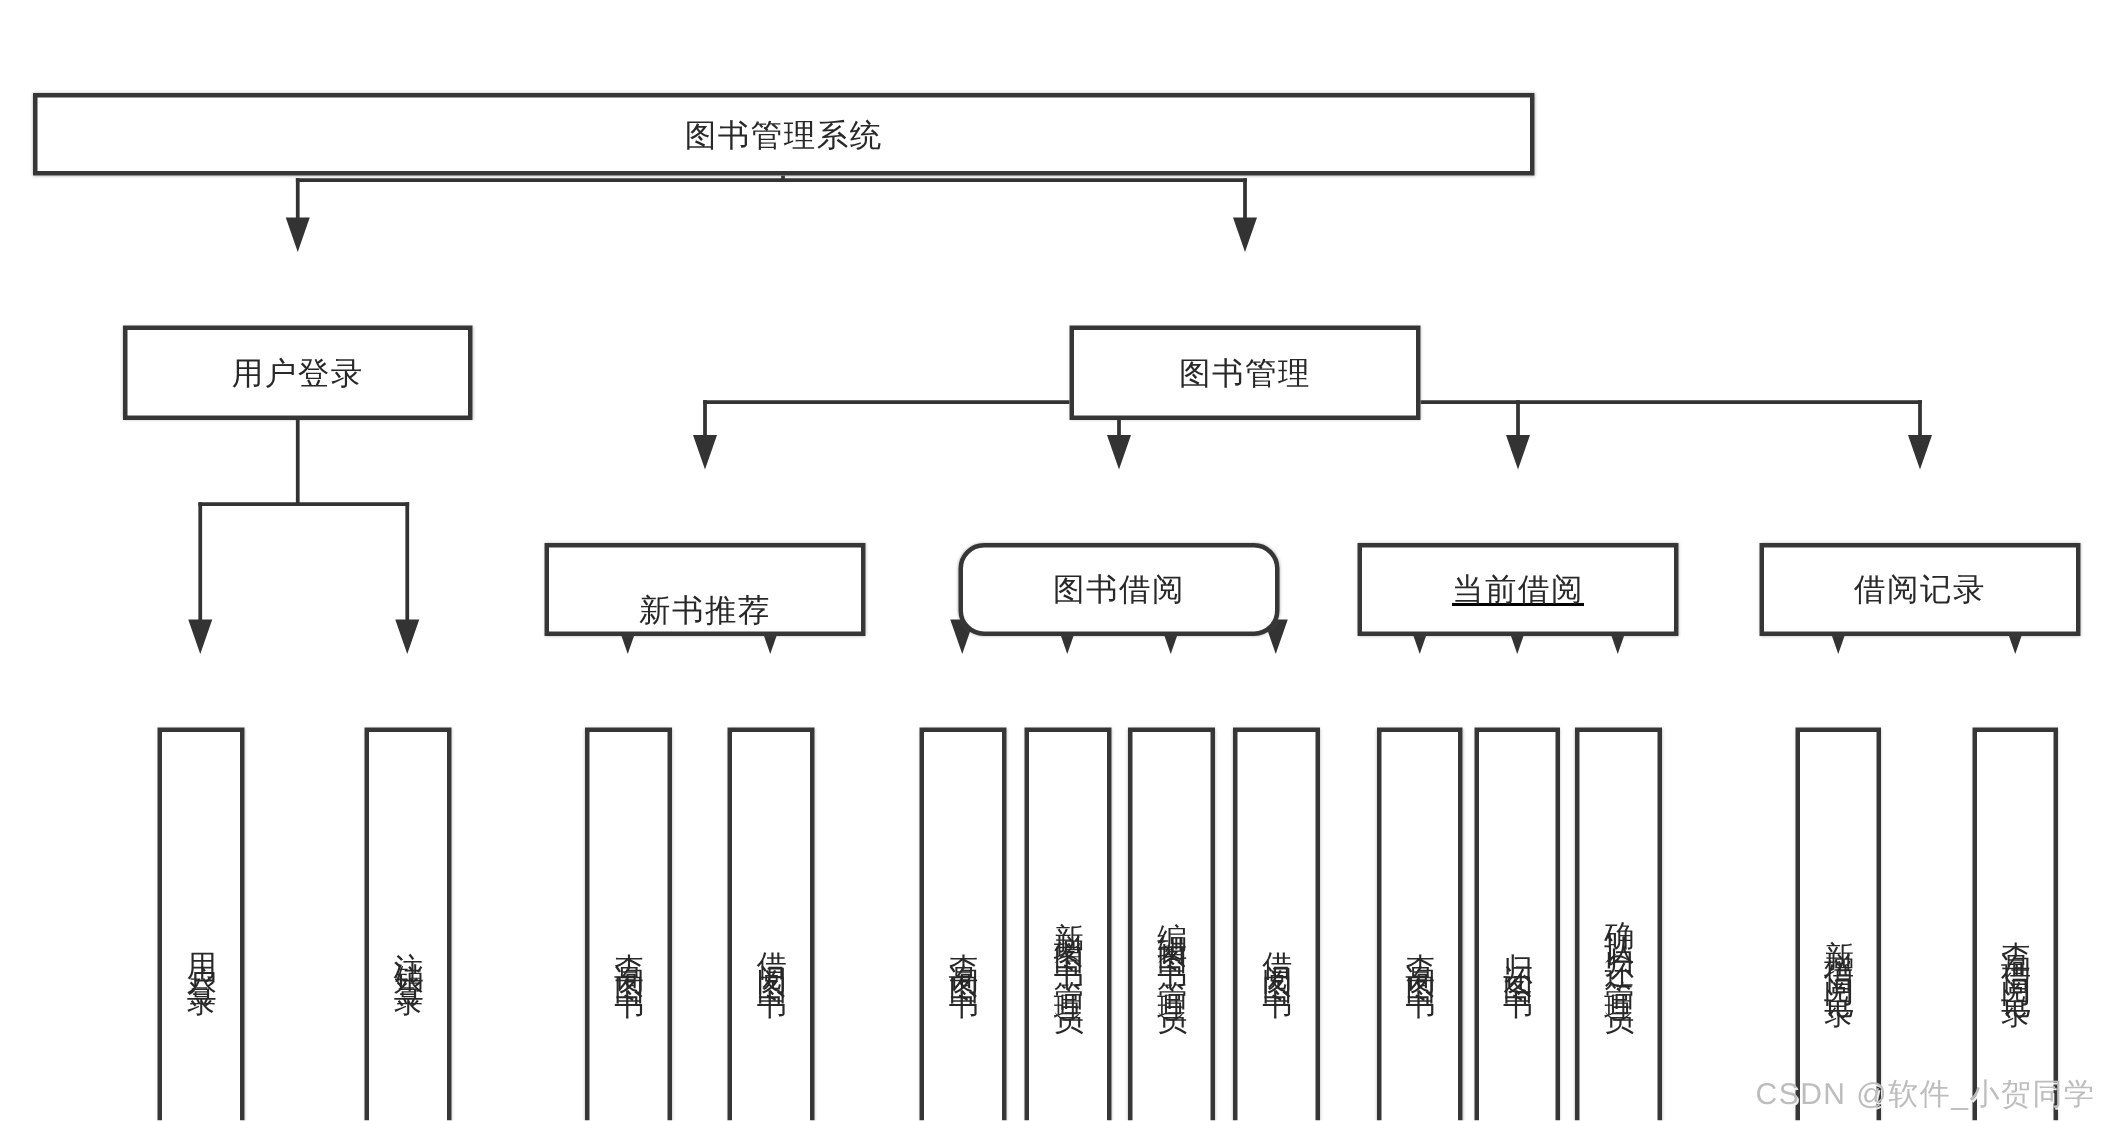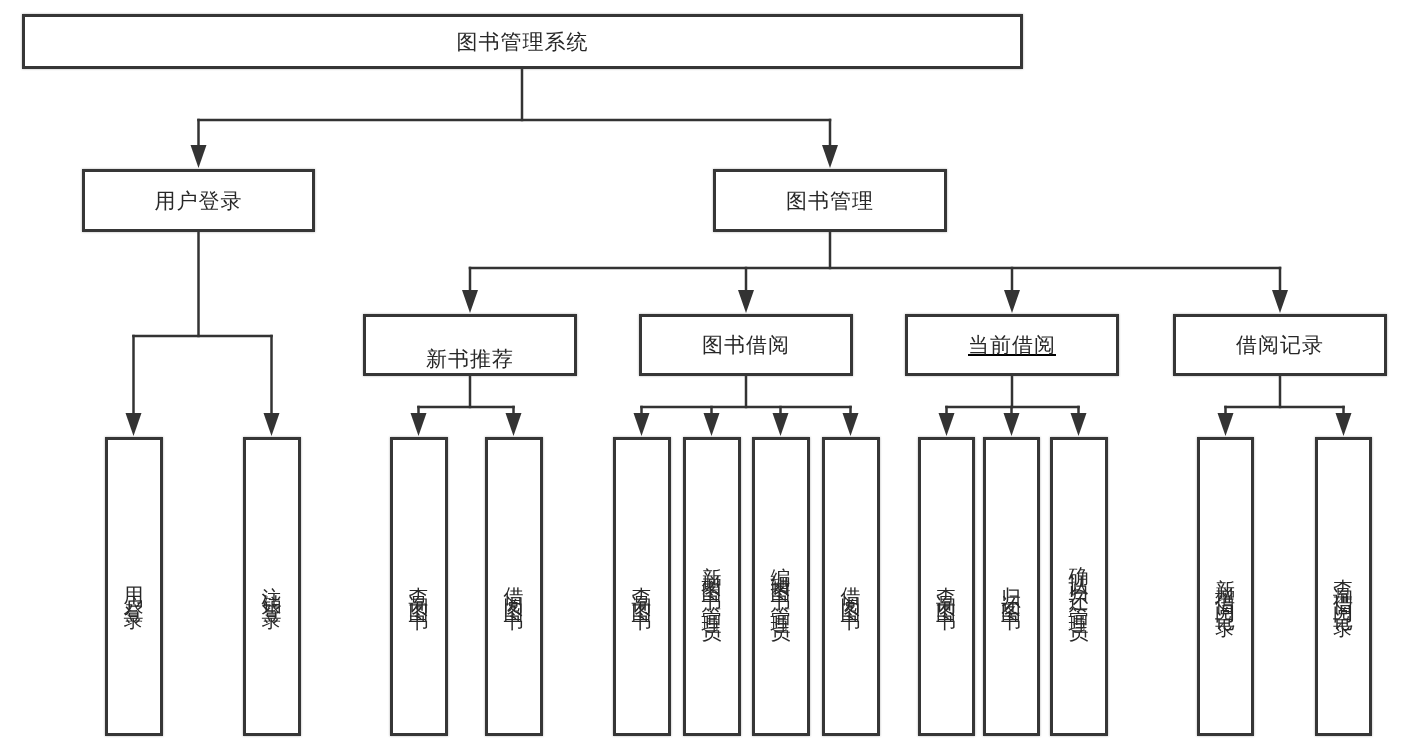--- a/index.html
+++ b/index.html
@@ -18,20 +18,21 @@
   }
   .node {
     position: absolute;
     box-sizing: border-box;
     border: 3px solid #363636;
     background: #ffffff;
     display: flex;
     align-items: center;
     justify-content: center;
     box-shadow: 0 0 2px rgba(80,80,80,0.45);
+    margin-top: 48px;
   }
   .node .label {
     font-size: 21px;
     color: #282828;
     letter-spacing: 1px;
     white-space: nowrap;
     text-align: center;
   }
   .node.v .label {
     writing-mode: vertical-rl;
@@ -116,21 +117,21 @@
       </div>
       <div class="node" style="left: 82px; top: 169px; width: 233px; height: 63px;">
         <span class="label">用户登录</span>
       </div>
       <div class="node" style="left: 713px; top: 169px; width: 234px; height: 63px;">
         <span class="label">图书管理</span>
       </div>
       <div class="node" style="left: 363px; top: 314px; width: 214px; height: 62px; align-items: flex-end;">
         <span class="label">新书推荐</span>
       </div>
-      <div class="node" style="left: 639px; top: 314px; width: 214px; height: 62px;">
+      <div class="node" style="left: 639px; top: 314px; width: 214px; height: 62px; border-radius: 17px;">
         <span class="label">图书借阅</span>
       </div>
       <div class="node" style="left: 905px; top: 314px; width: 214px; height: 62px; text-decoration: underline;">
         <span class="label">当前借阅</span>
       </div>
       <div class="node" style="left: 1173px; top: 314px; width: 214px; height: 62px;">
         <span class="label">借阅记录</span>
       </div>
       <div class="node v" style="left: 105px; top: 437px; width: 58px; height: 299px;">
         <span class="label">用户登录</span>
@@ -165,13 +166,14 @@
       <div class="node v" style="left: 1050px; top: 437px; width: 58px; height: 299px;">
         <span class="label">确认归还（管理员）</span>
       </div>
       <div class="node v" style="left: 1197px; top: 437px; width: 57px; height: 299px;">
         <span class="label">新增借阅记录</span>
       </div>
       <div class="node v" style="left: 1315px; top: 437px; width: 57px; height: 299px;">
         <span class="label">查询借阅记录</span>
       </div>
     </div>
+  <div id="watermark">CSDN @软件_小贺同学</div>
 </div>
 
 </body></html>

